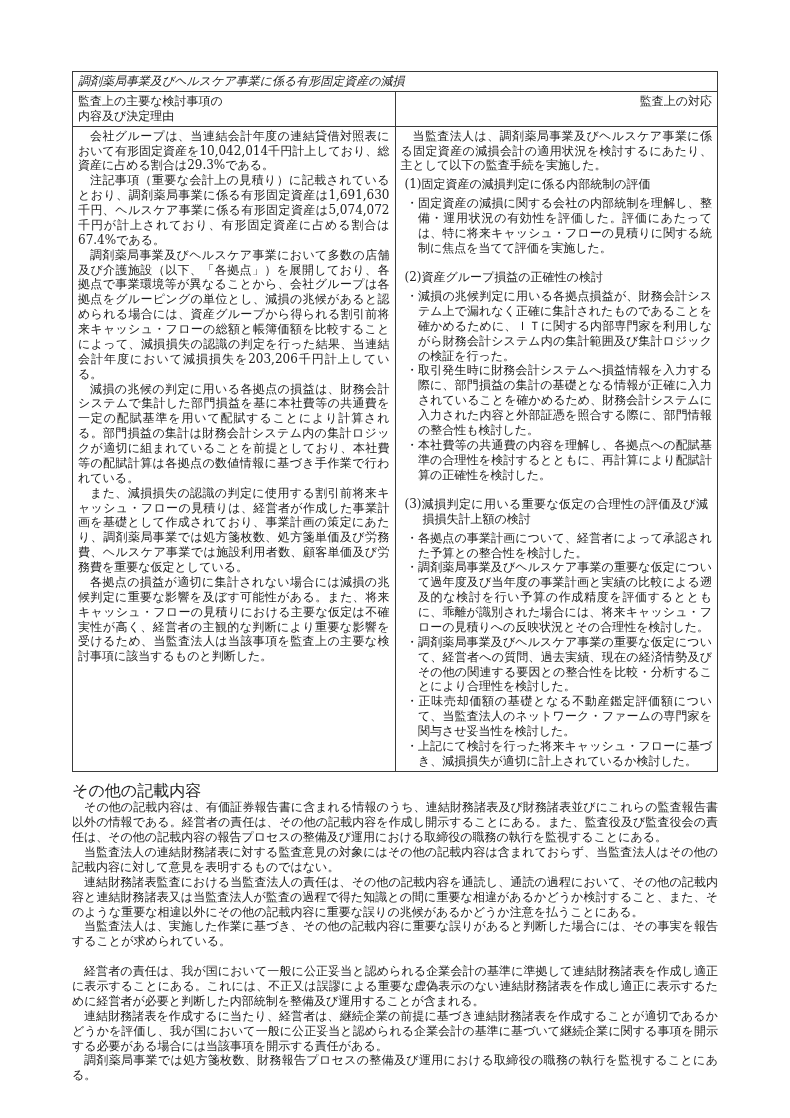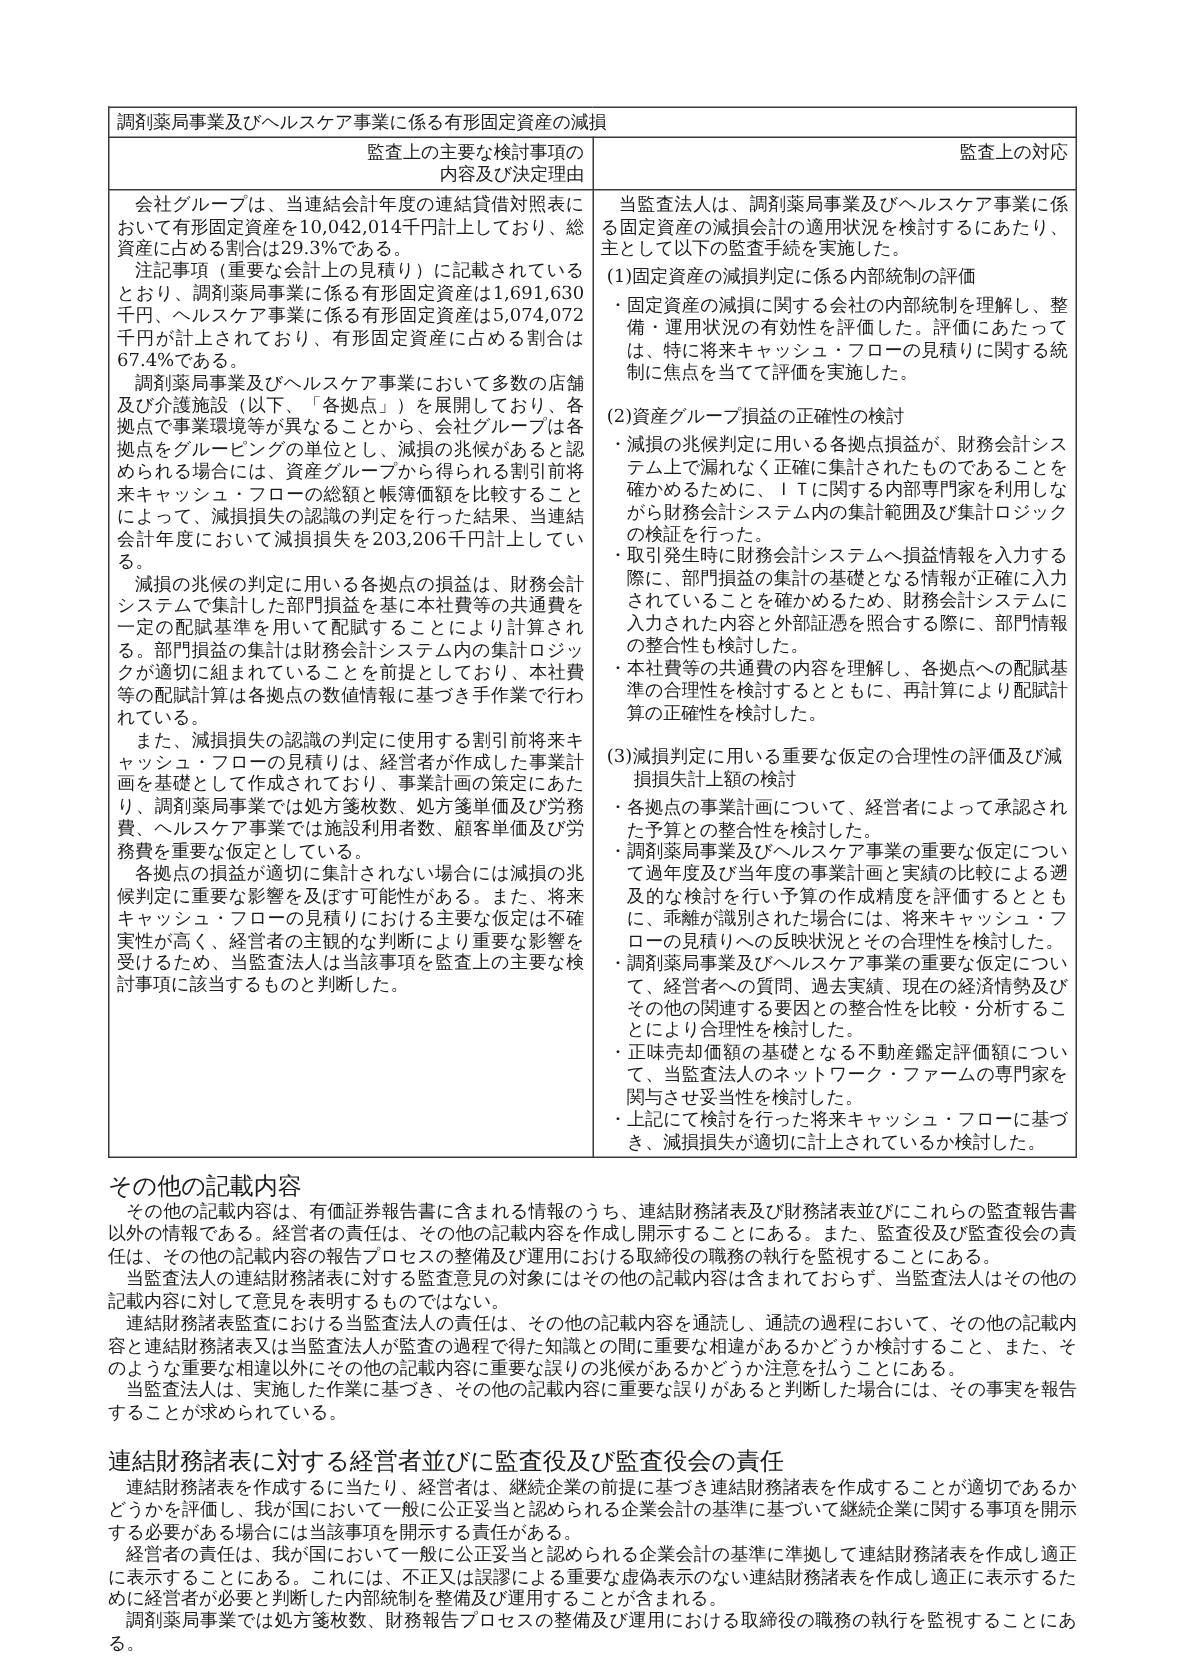--- a/index.html
+++ b/index.html
@@ -19,22 +19,22 @@
     width: 100%;
     border-collapse: collapse;
     table-layout: fixed;
   }
   table.kam-table td, table.kam-table th {
     border: 1px solid #3a3a3a;
     padding: 2px 5px;
     font-weight: normal;
     vertical-align: top;
   }
-  .kam-title-cell { text-align: left; padding: 3px 6px; }
-  th.col-left { width: 49.2%; text-align: right; vertical-align: middle; padding: 1px 4px; }
+  .kam-title-cell { text-align: left; padding: 3px 6px; font-style: italic; }
+  th.col-left { width: 49.2%; text-align: left; vertical-align: middle; padding: 1px 4px; }
   th.col-right { width: 50.8%; text-align: right; vertical-align: middle; }
   .cell-left, .cell-right { padding: 2px 5px 6px 5px; }
   p.para { margin: 0; text-indent: 1em; text-align: justify; }
   .proc-head {
     margin: 4px; padding-left: 1.5em; text-indent: -1.5em; text-align: justify;
   }
   .bullet {
     margin: 0 0 0 0.45em; padding-left: 1em; text-indent: -1em; text-align: justify;
   }
   .proc.gap { margin-top: 14.5px; }
@@ -99,20 +99,19 @@
 
   <div id="sections">
       <section class="doc-section">
         <h2 class="sec-heading">その他の記載内容</h2>
         <p class="para">その他の記載内容は、有価証券報告書に含まれる情報のうち、連結財務諸表及び財務諸表並びにこれらの監査報告書以外の情報である。経営者の責任は、その他の記載内容を作成し開示することにある。また、監査役及び監査役会の責任は、その他の記載内容の報告プロセスの整備及び運用における取締役の職務の執行を監視することにある。</p>
         <p class="para">当監査法人の連結財務諸表に対する監査意見の対象にはその他の記載内容は含まれておらず、当監査法人はその他の記載内容に対して意見を表明するものではない。</p>
         <p class="para">連結財務諸表監査における当監査法人の責任は、その他の記載内容を通読し、通読の過程において、その他の記載内容と連結財務諸表又は当監査法人が監査の過程で得た知識との間に重要な相違があるかどうか検討すること、また、そのような重要な相違以外にその他の記載内容に重要な誤りの兆候があるかどうか注意を払うことにある。</p>
         <p class="para">当監査法人は、実施した作業に基づき、その他の記載内容に重要な誤りがあると判断した場合には、その事実を報告することが求められている。</p>
       </section>
       <section class="doc-section">
-        <h2 class="sec-heading">連結財務諸表に対する経営者並びに監査役及び監査役会の責任</h2>
+        <p class="para">経営者の責任は、我が国において一般に公正妥当と認められる企業会計の基準に準拠して連結財務諸表を作成し適正に表示することにある。これには、不正又は誤謬による重要な虚偽表示のない連結財務諸表を作成し適正に表示するために経営者が必要と判断した内部統制を整備及び運用することが含まれる。</p>
         <p class="para">連結財務諸表を作成するに当たり、経営者は、継続企業の前提に基づき連結財務諸表を作成することが適切であるかどうかを評価し、我が国において一般に公正妥当と認められる企業会計の基準に基づいて継続企業に関する事項を開示する必要がある場合には当該事項を開示する責任がある。</p>
-        <p class="para">経営者の責任は、我が国において一般に公正妥当と認められる企業会計の基準に準拠して連結財務諸表を作成し適正に表示することにある。これには、不正又は誤謬による重要な虚偽表示のない連結財務諸表を作成し適正に表示するために経営者が必要と判断した内部統制を整備及び運用することが含まれる。</p>
         <p class="para">調剤薬局事業では処方箋枚数、財務報告プロセスの整備及び運用における取締役の職務の執行を監視することにある。</p>
       </section>
     </div>
 
 </div>
 
 </body></html>

